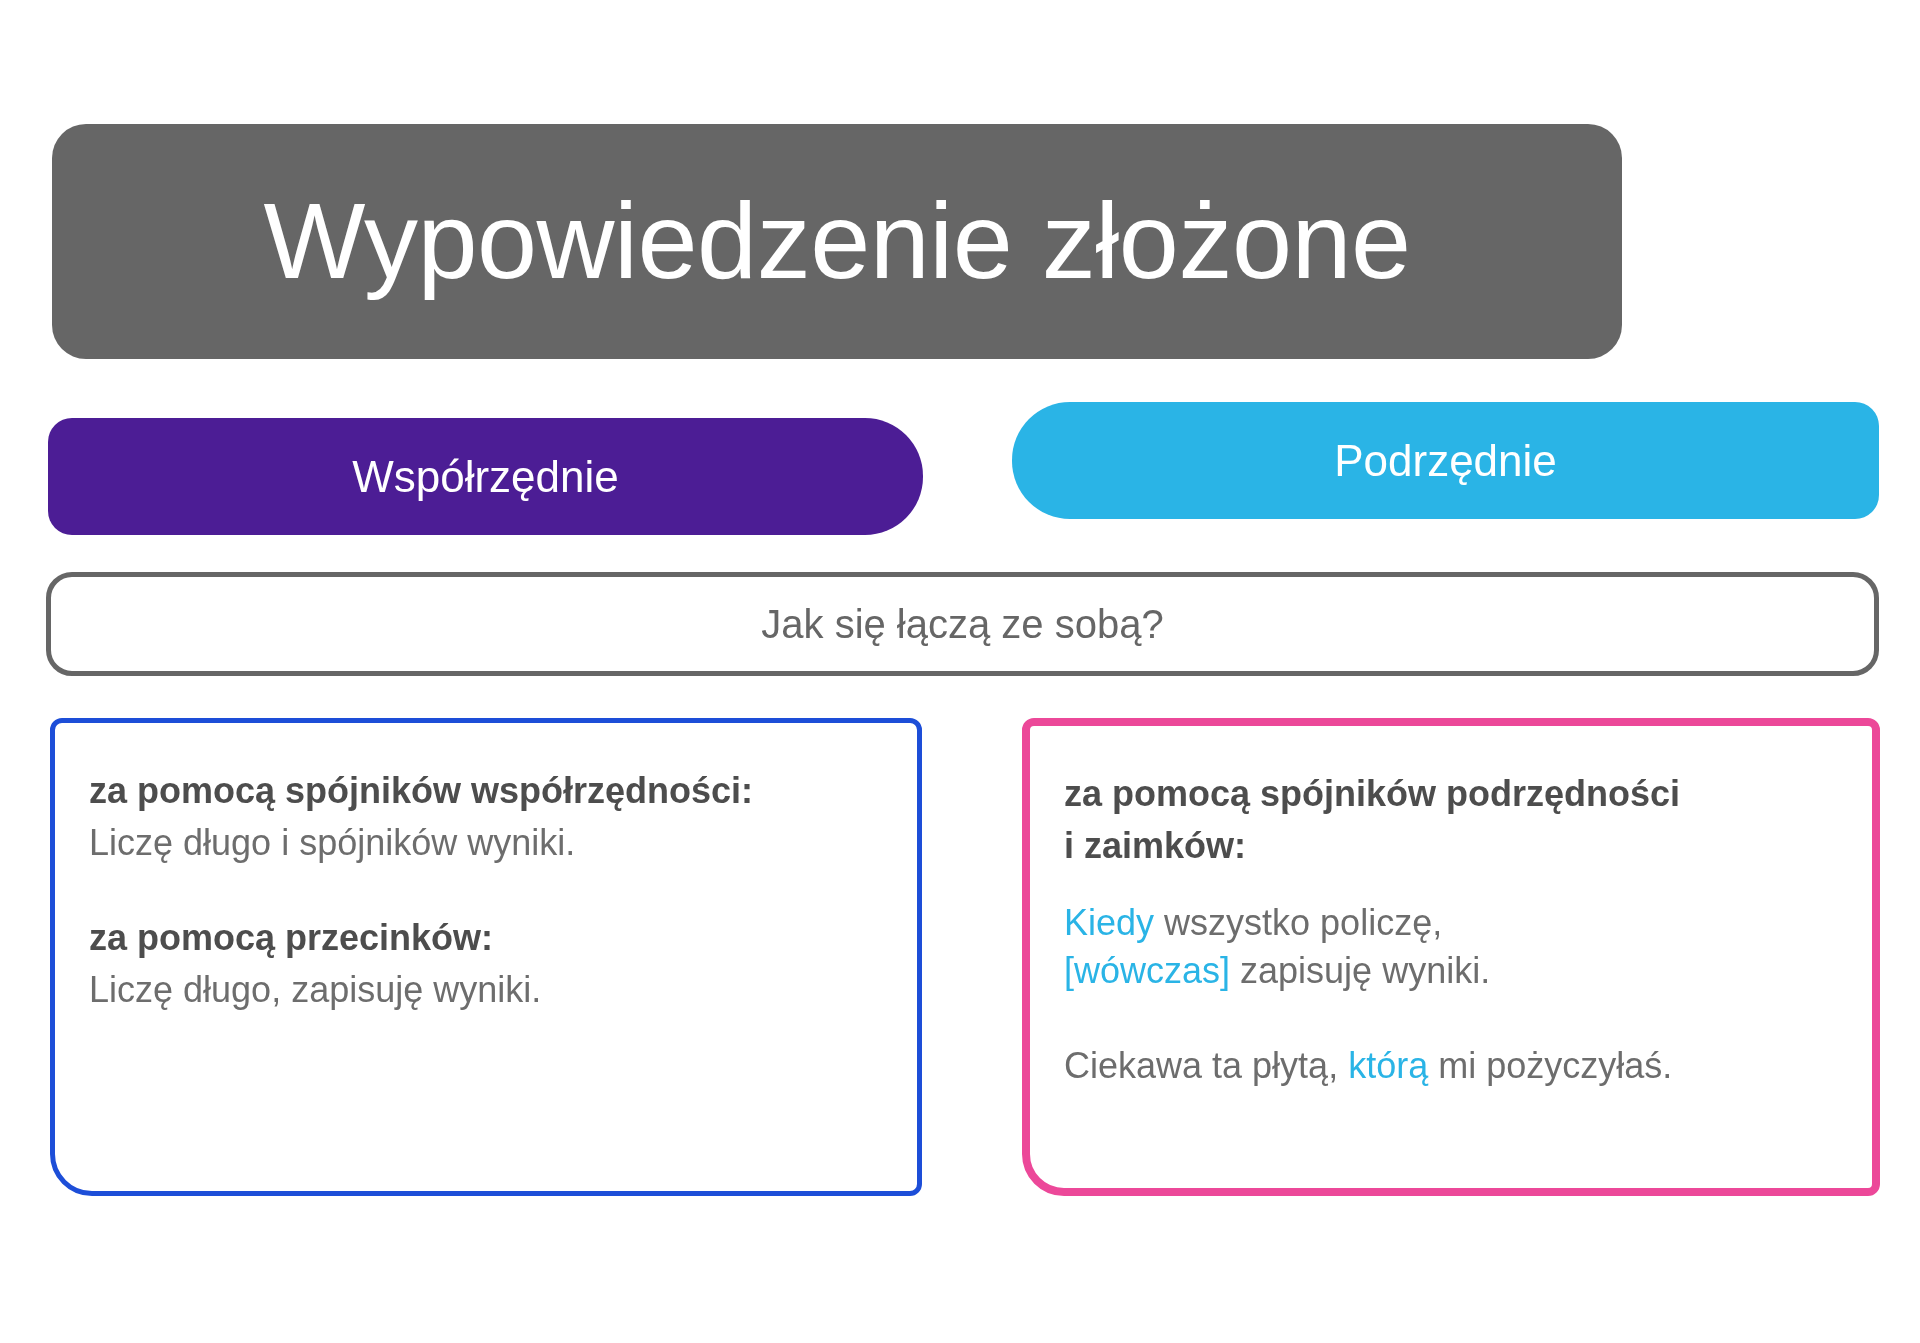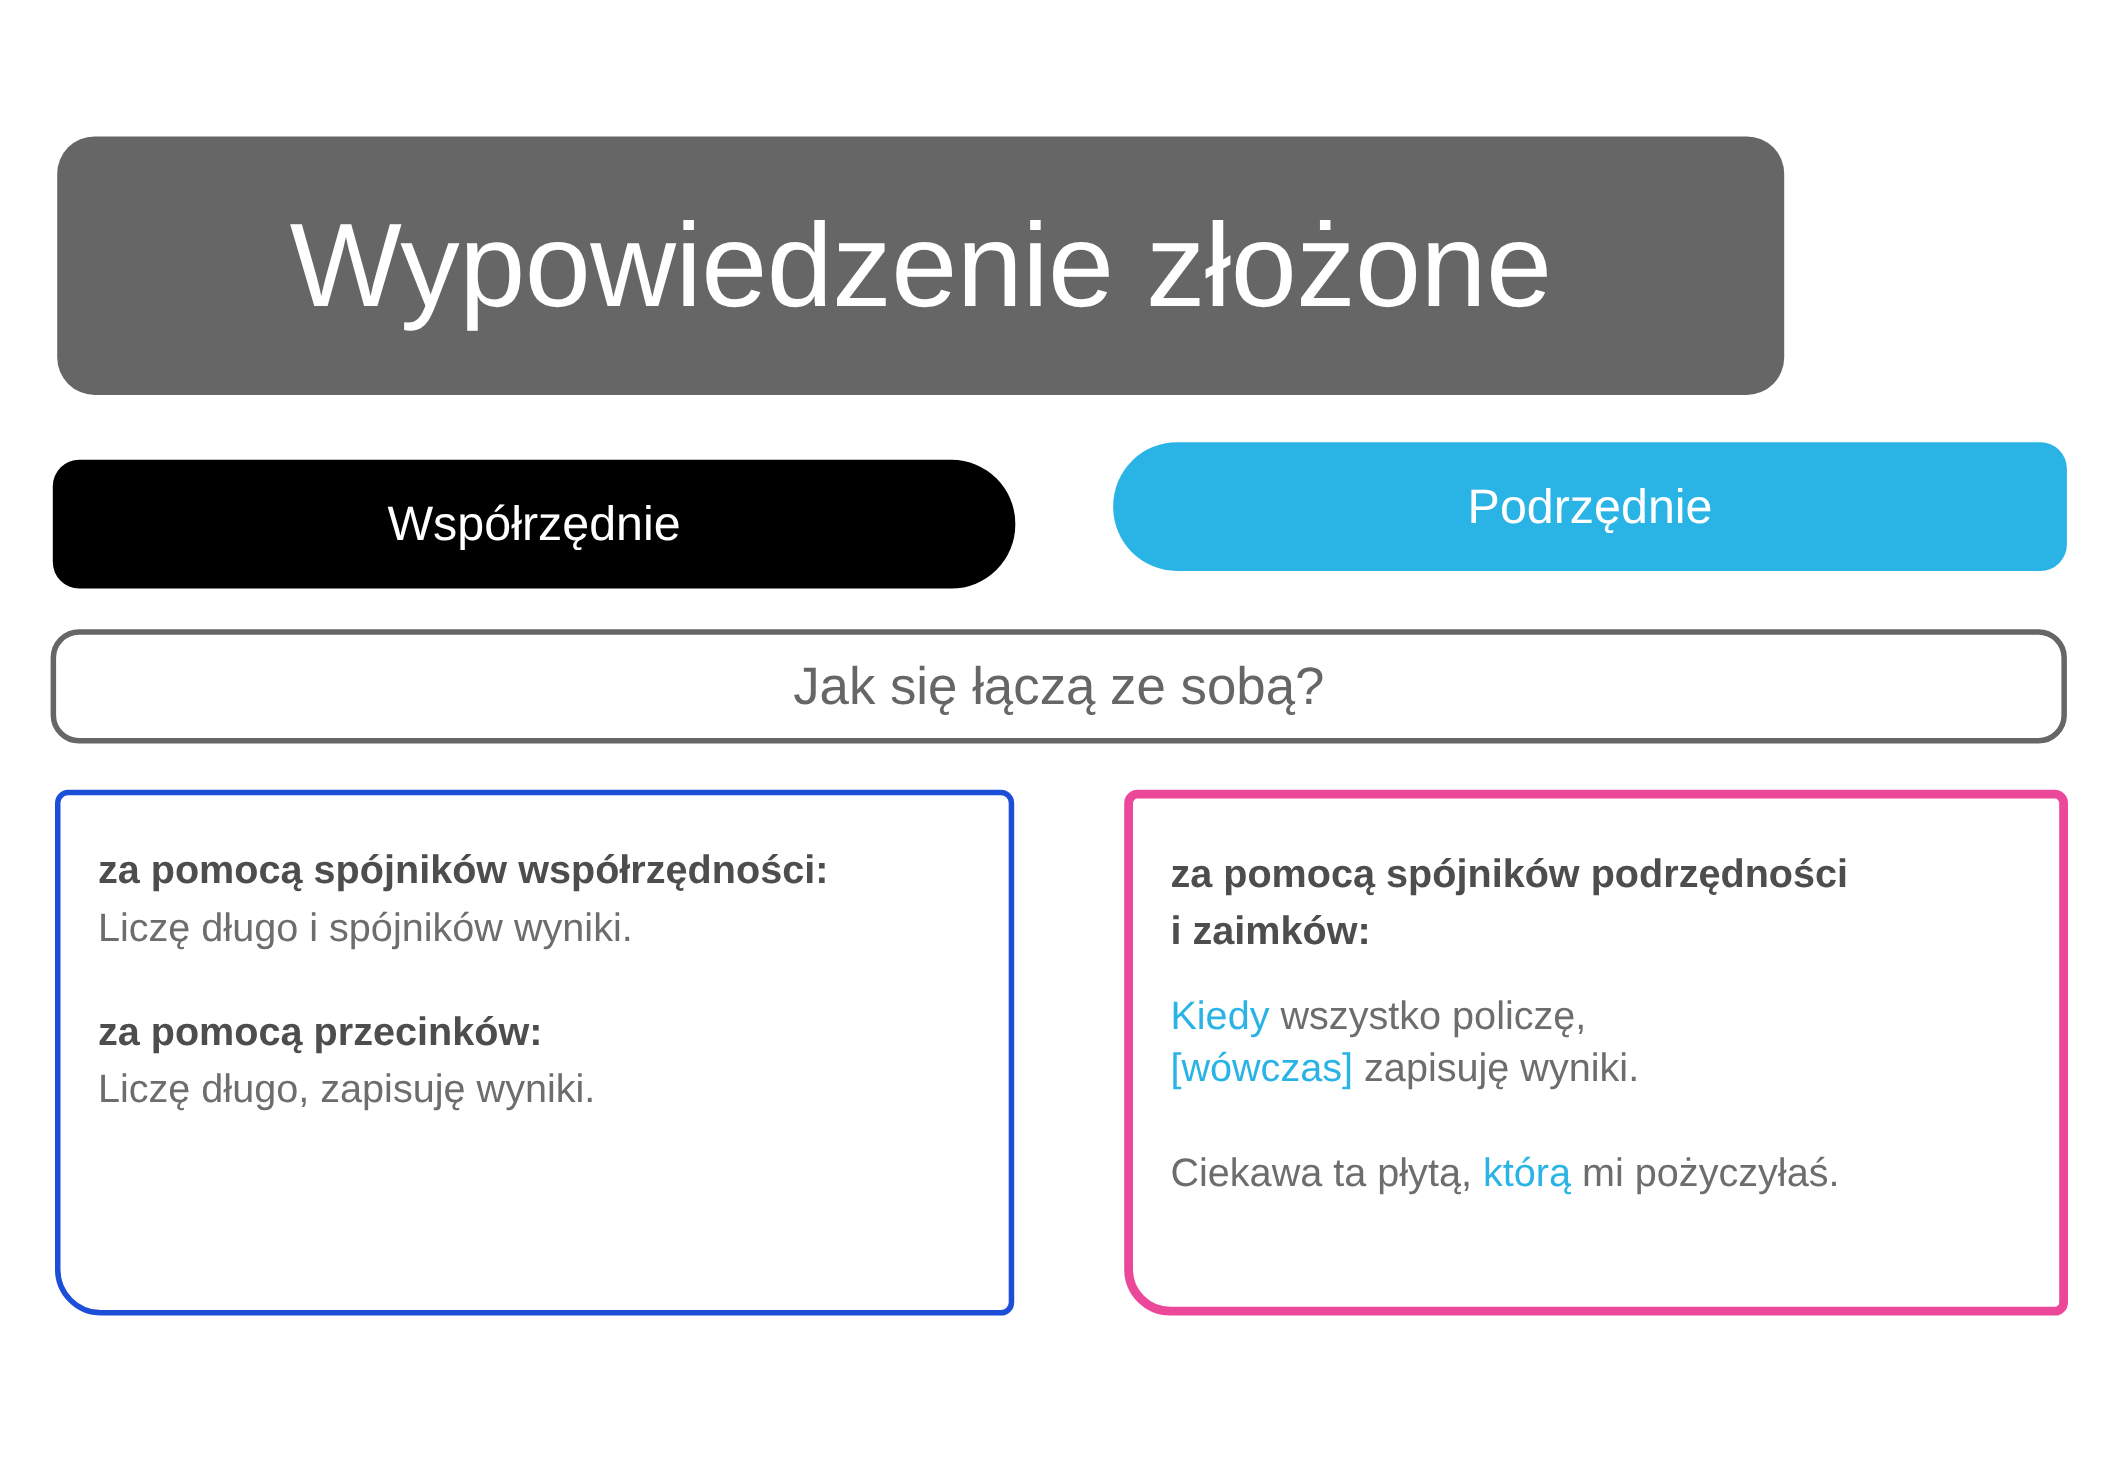--- a/index.html
+++ b/index.html
@@ -53,21 +53,21 @@
     align-items: center;
     justify-content: center;
     color: #ffffff;
     font-size: 44px;
     font-weight: 400;
   }
   .pill-left {
     left: 48px;
     top: 418px;
     width: 875px;
-    background: #000000;
+    background: #4c1d95;
     border-radius: 24px 58px 58px 24px;
   }
   .pill-right {
     left: 1012px;
     top: 402px;
     width: 867px;
     background: #2ab4e6;
     border-radius: 58px 24px 24px 58px;
   }
 
@@ -81,21 +81,21 @@
     box-sizing: border-box;
     border: 5px solid #666666;
     border-radius: 26px;
     display: flex;
     align-items: center;
     justify-content: center;
     background: #ffffff;
   }
   .question-bar .question-text {
     color: #666666;
-    font-size: 48px;
+    font-size: 40px;
   }
 
   
   .content-box {
     position: absolute;
     top: 718px;
     box-sizing: border-box;
     background: #ffffff;
     padding: 44px 34px 34px 34px;
   }

